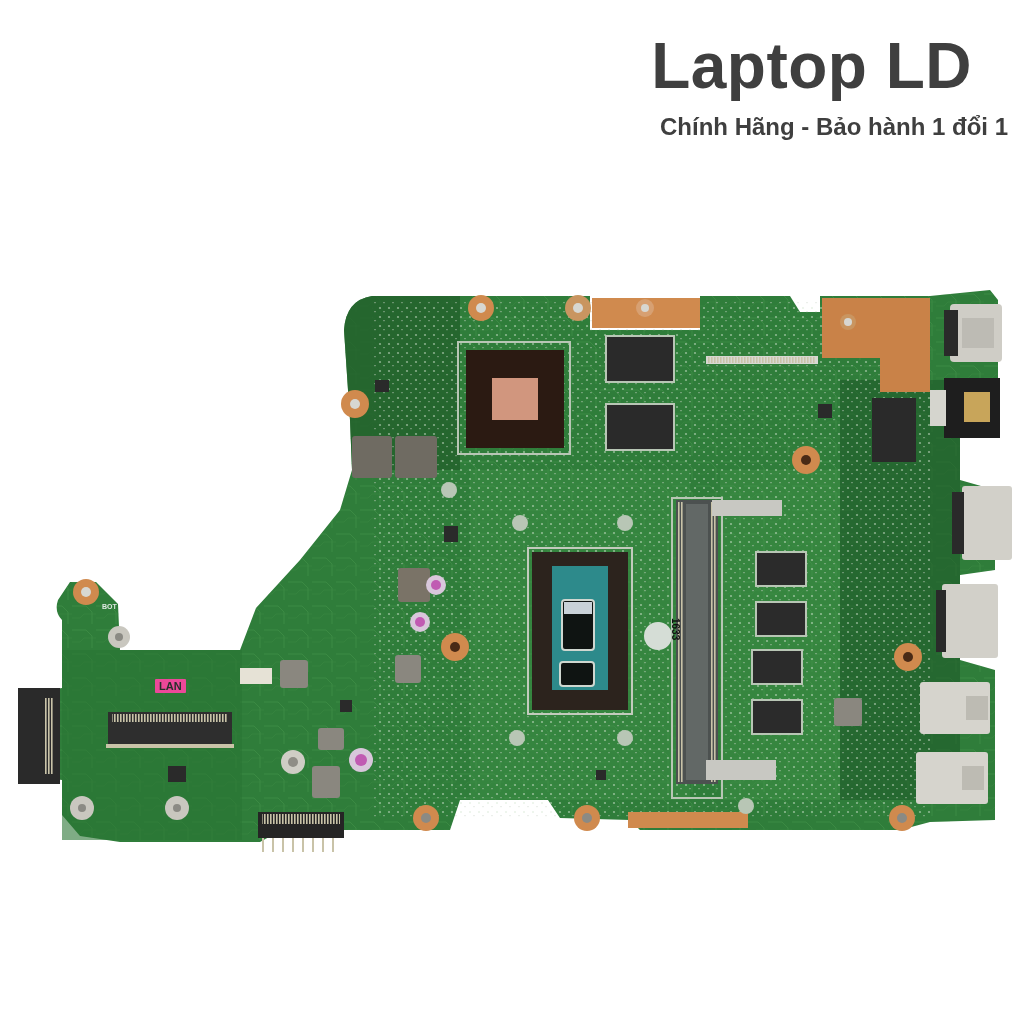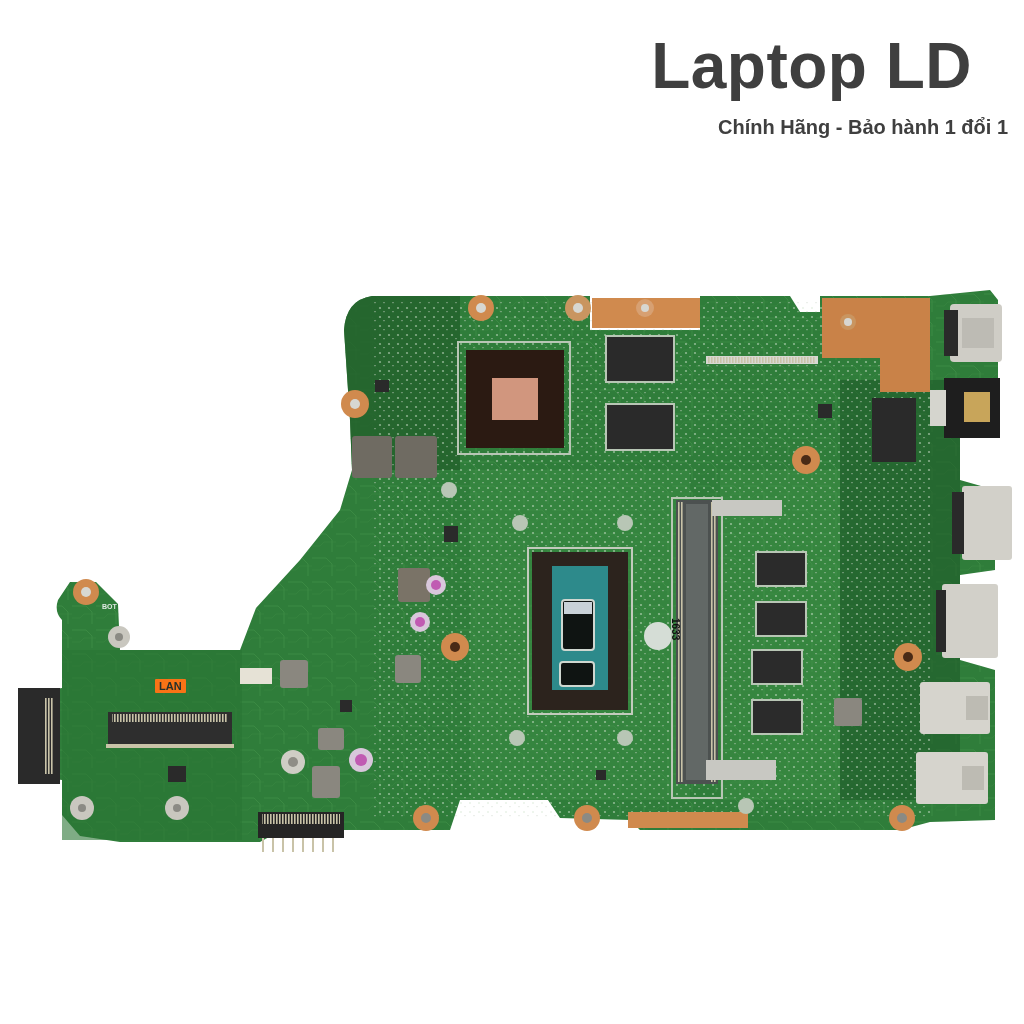--- a/index.html
+++ b/index.html
@@ -1,22 +1,22 @@
 <!DOCTYPE html>
 <html><head>
 <meta charset="utf-8">
 <style>
   html,body{margin:0;padding:0;background:#ffffff;}
   body{width:1024px;height:1024px;position:relative;overflow:hidden;font-family:"Liberation Sans",sans-serif;}
   .brand{position:absolute;right:52px;top:30px;text-align:right;color:#3f3f3f;}
   .brand-title{font-family:"Liberation Sans",sans-serif;font-weight:700;font-size:64px;line-height:72px;letter-spacing:0.5px;}
-  .brand-sub{font-family:"Liberation Sans",sans-serif;font-weight:700;font-size:20px;line-height:30px;margin-top:10px;margin-right:-36px;}
+  .brand-sub{font-family:"Liberation Sans",sans-serif;font-weight:700;font-size:24px;line-height:30px;margin-top:10px;margin-right:-36px;}
   .board{position:absolute;left:0;top:0;width:1024px;height:1024px;}
   .label{position:absolute;font-family:"Liberation Sans",sans-serif;font-weight:700;}
-  .lan-label{left:155px;top:679px;font-size:11px;background:#f97316;color:#26302b;padding:1px 4px;border-radius:1px;}
+  .lan-label{left:155px;top:679px;font-size:11px;background:#ec4899;color:#26302b;padding:1px 4px;border-radius:1px;}
   .bot-label{left:102px;top:603px;font-size:7px;color:#dfe8e2;}
   .dimm-label{left:681px;top:618px;font-size:10px;color:#111;transform:rotate(90deg);transform-origin:left top;}
 </style>
 </head>
 <body>
 
 <div class="brand">
   <div class="brand-title">Laptop LD</div>
   <div class="brand-sub">Chính Hãng - Bảo hành 1 đổi 1</div>
 </div>

